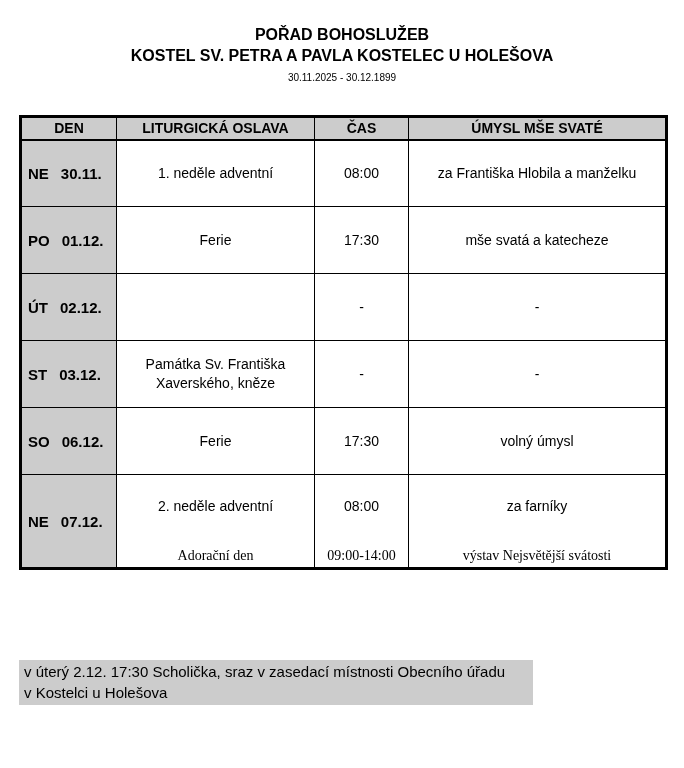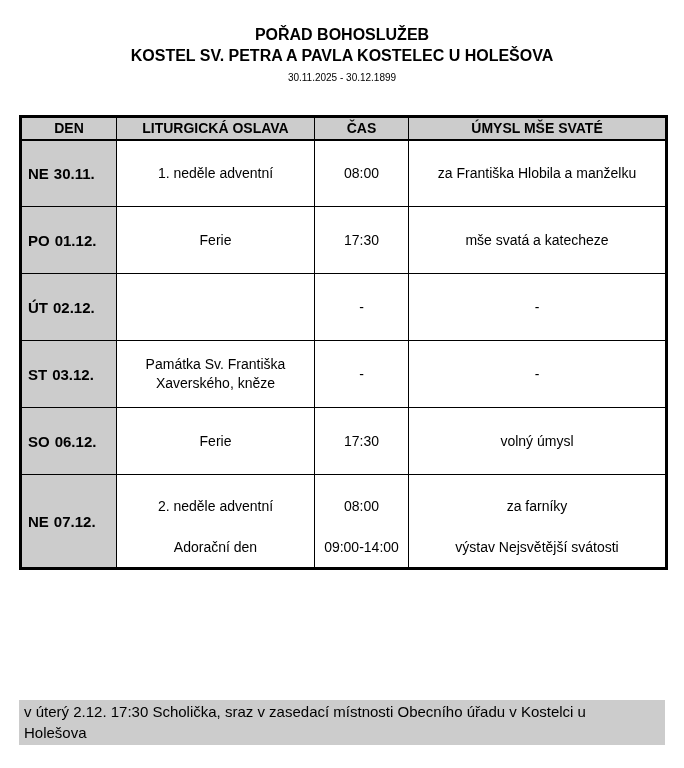--- a/index.html
+++ b/index.html
@@ -60,43 +60,44 @@
   tr.row-tall { height: 92px; }
   td.day {
     background: #cccccc;
     font-weight: bold;
     font-size: 15px;
     text-align: left;
   }
   .daywrap {
     display: flex;
     align-items: center;
-    gap: 5px;
+    gap: 12px;
     padding-left: 6px;
     white-space: nowrap;
   }
   td.celeb { padding: 2px 4px; line-height: 19px; }
   td.duo { padding: 0; vertical-align: top; }
   .duo-l1 {
     height: 61px;
     display: flex;
     align-items: center;
     justify-content: center;
   }
   .duo-l2 {
     height: 31px;
     display: flex;
     align-items: flex-end;
     justify-content: center;
-    padding-bottom: 12px;
+    padding-bottom: 3px;
+    font-family: Liberation Serif, serif;
   }
   .footer-note {
     position: absolute;
-    left: 19px; top: 700px;
-    width: 646px;
+    left: 19px; top: 660px;
+    width: 514px;
     min-height: 44px;
     background: #cccccc;
     font-size: 15px;
     line-height: 21px;
     padding: 1px 20px 2px 5px;
     text-align: left;
   }
 </style>
 </head>
 <body>

